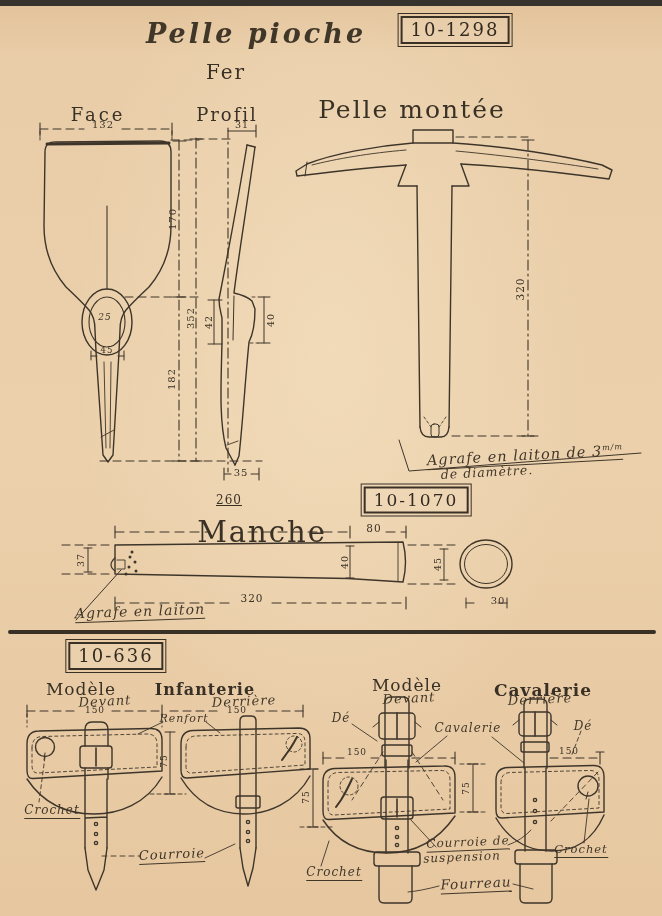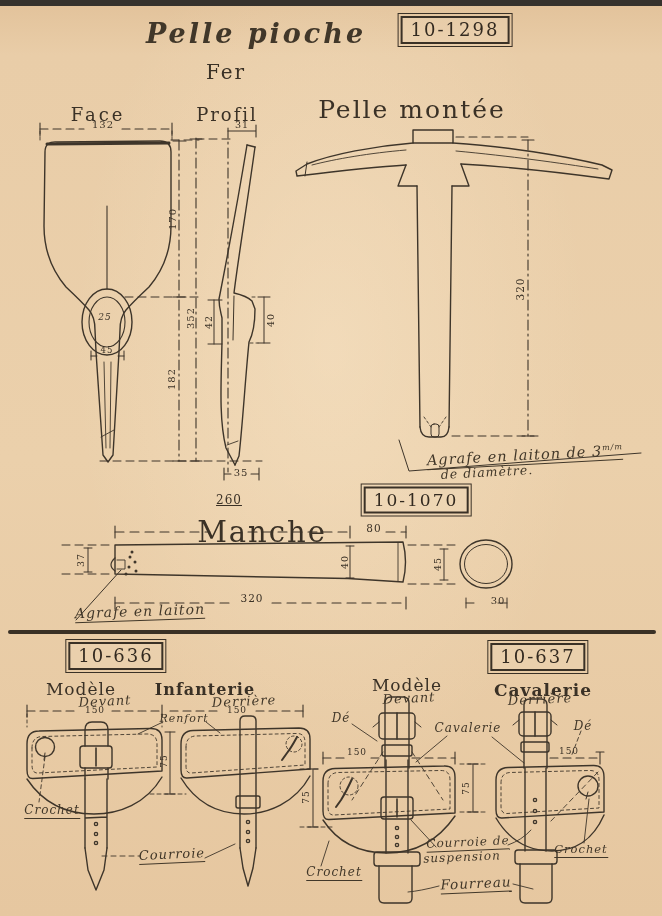--- a/index.html
+++ b/index.html
@@ -287,21 +287,20 @@
   <div class="dim dimv" style="left:344px;top:562px;font-size:9.5px;">40</div>
   <div class="dim" style="left:252px;top:598px;font-size:10.5px;">320</div>
   <div class="dim dimv" style="left:80px;top:560px;font-size:9.5px;">37</div>
   <div class="dim dimv" style="left:437px;top:564px;font-size:9.5px;">45</div>
   <div class="dim" style="left:498px;top:600px;">30</div>
   <div class="hw u" style="left:140px;top:612px;font-size:14px;transform:translate(-50%,-50%) rotate(-2deg);">Agrafe  en laiton</div>
 
   <div class="divider"></div>
 
   <div class="refbox" style="left:72px;top:656px;margin-left:44px;">10-636</div>
-  <div class="refbox" style="left:538px;top:657px;">10-637</div>
 
   <div class="lbl" style="left:81px;top:689px;font-size:17px;letter-spacing:1px;">Modèle</div>
   <div class="lbl" style="left:205px;top:689px;font-size:16px;font-weight:bold;letter-spacing:1px;">Infanterie</div>
   <div class="hw rot2" style="left:105px;top:701px;font-size:13px;">Devant</div>
   <div class="hw rot2" style="left:244px;top:701px;font-size:13px;">Derrière</div>
   <div class="dim" style="left:95px;top:710px;font-size:9px;">150</div>
   <div class="dim" style="left:237px;top:710px;font-size:9px;">150</div>
   <div class="dim dimv" style="left:164px;top:761px;font-size:9px;">75</div>
   <div class="hw" style="left:184px;top:718px;font-size:11px;">Renfort</div>
   <div class="hw u" style="left:52px;top:811px;font-size:12px;">Crochet</div>

